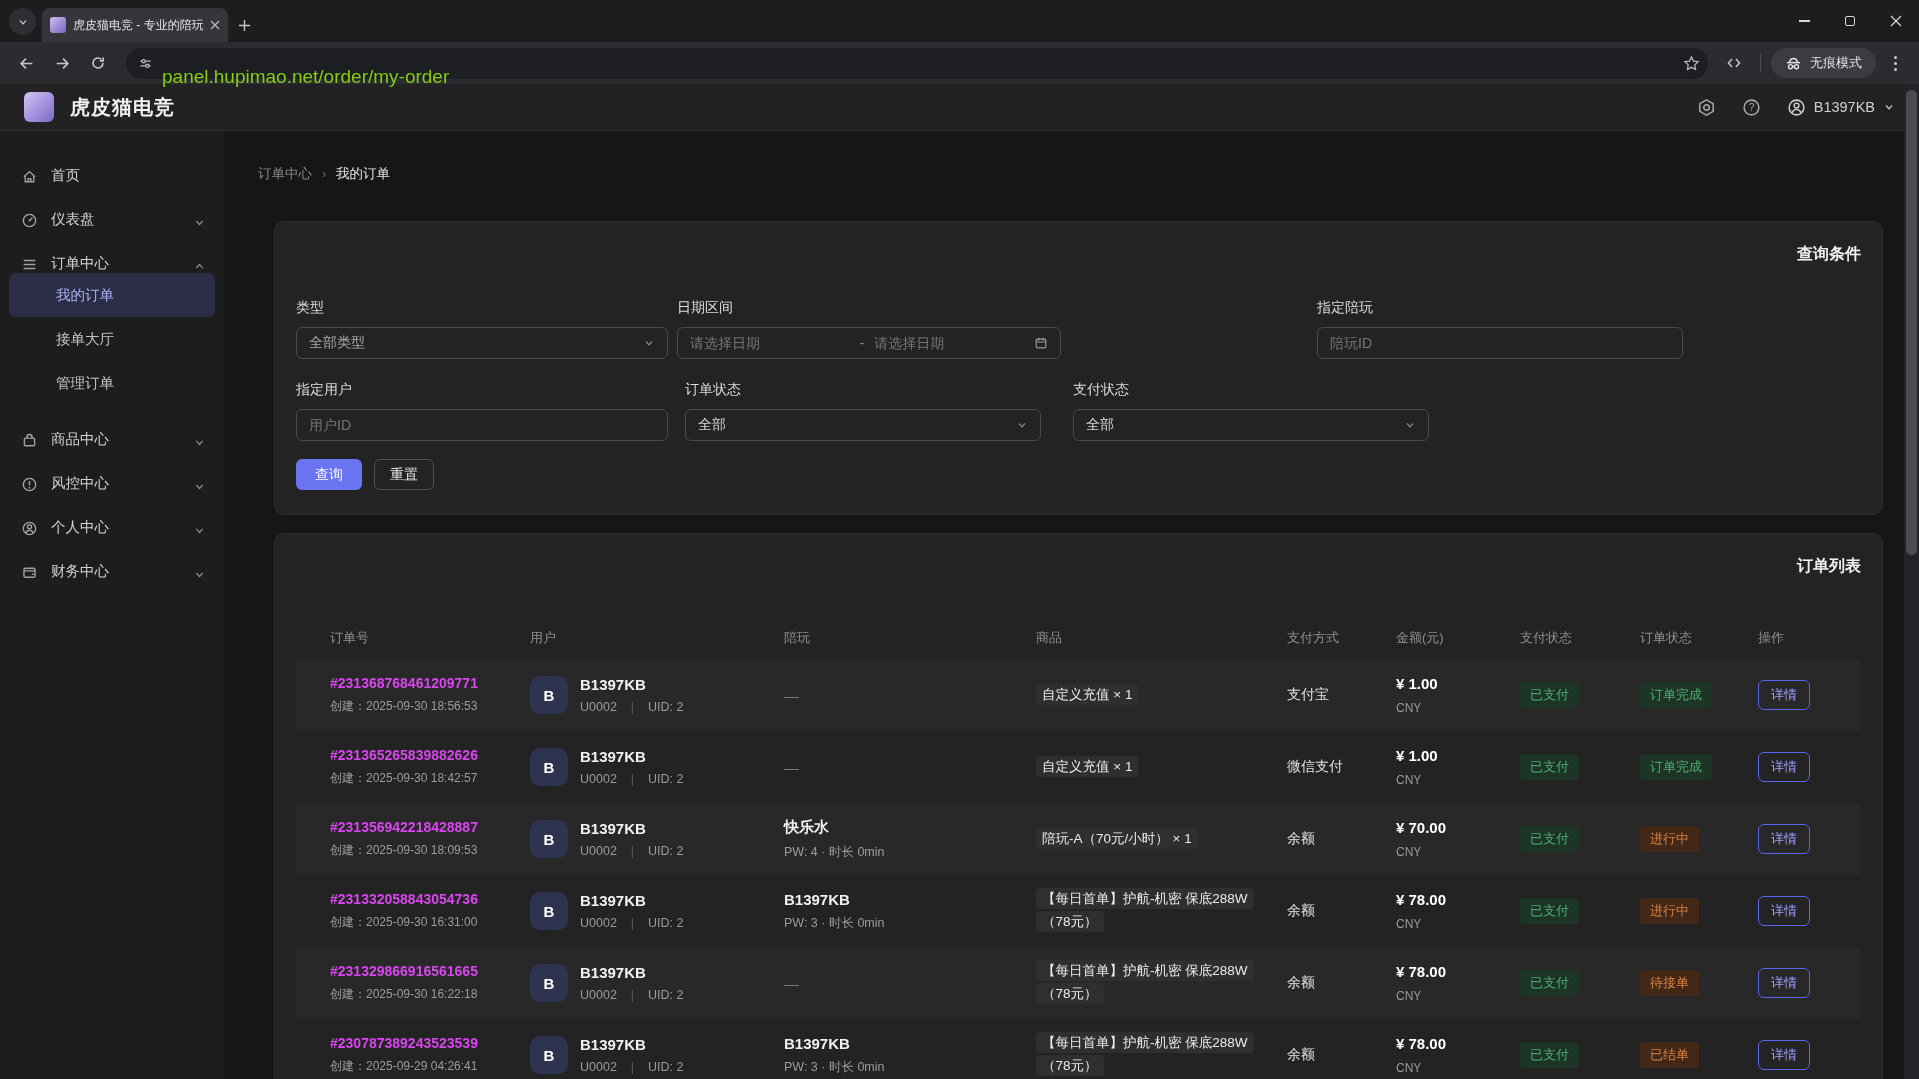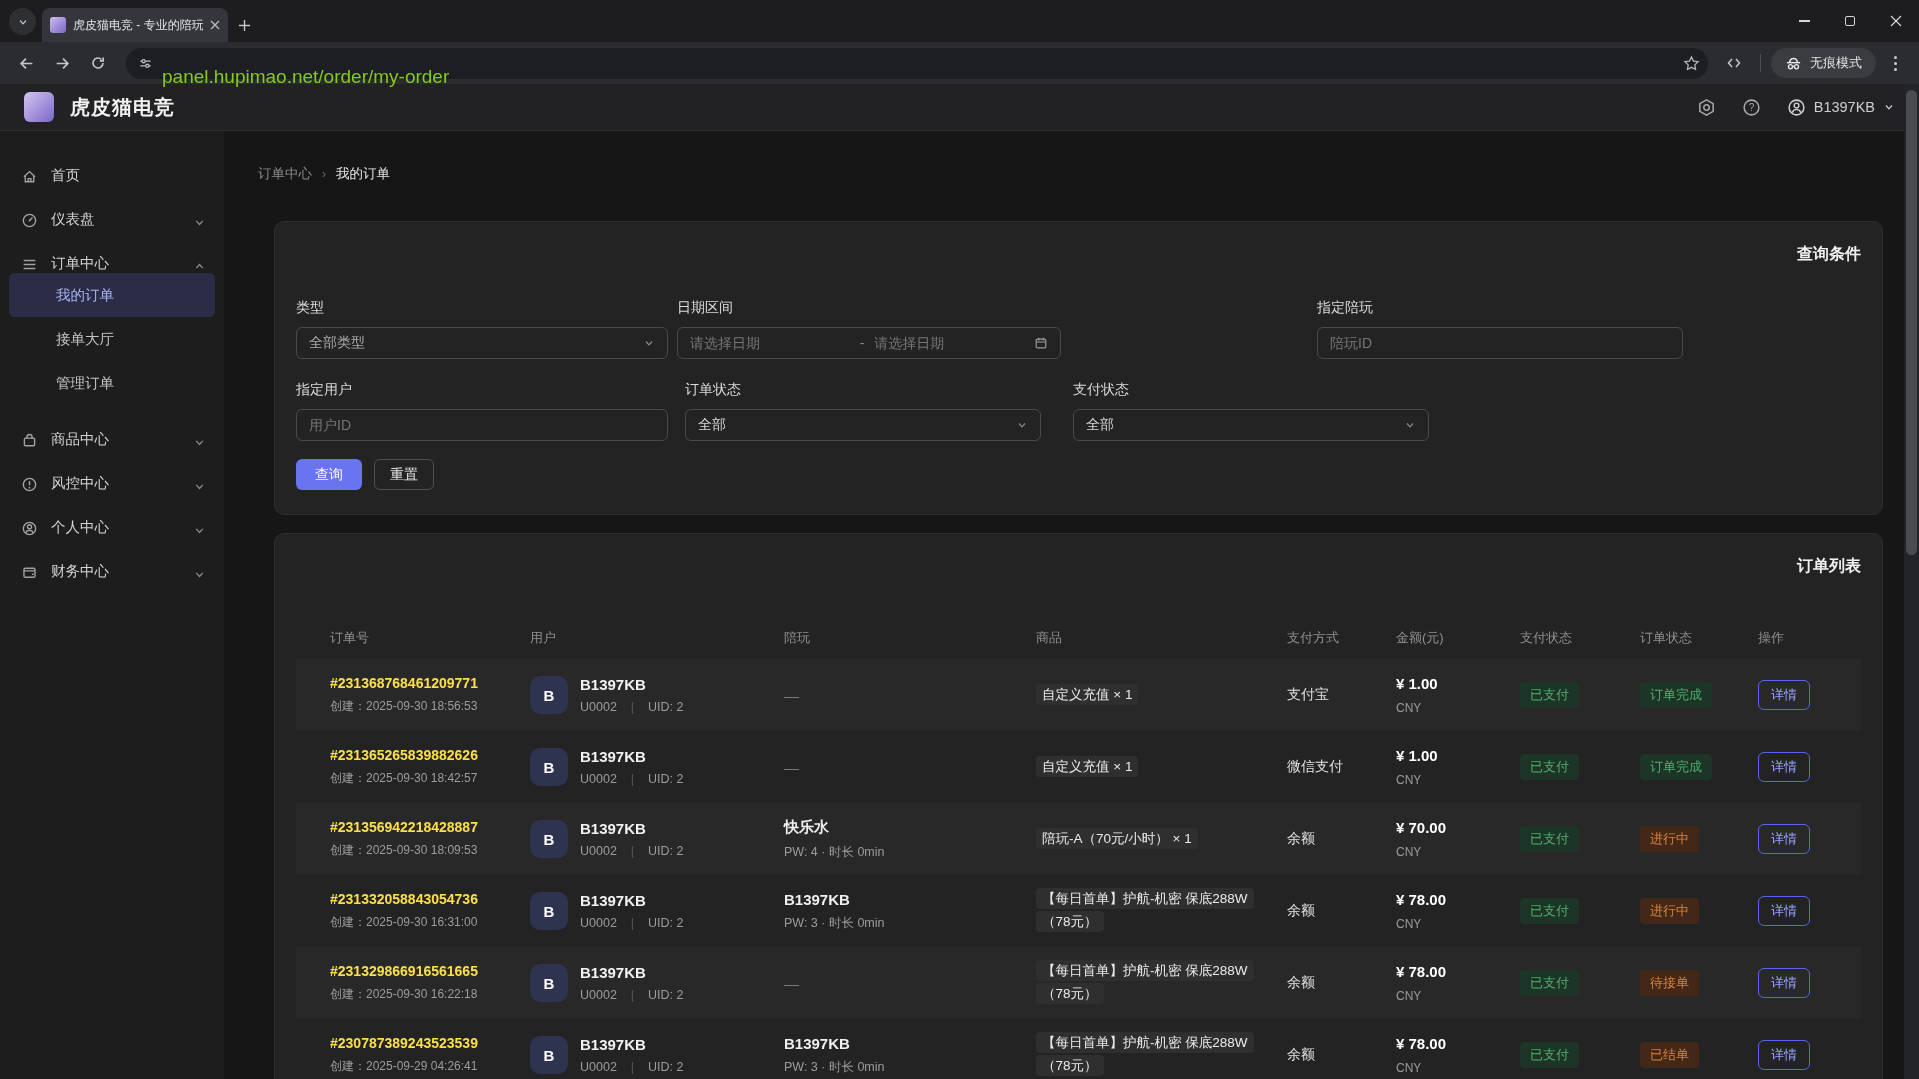--- a/index.html
+++ b/index.html
@@ -89,21 +89,21 @@
     border:1px solid #505052; border-radius:6px; font-size:14px; font-family:inherit; }
 
   
   .orders-card { margin-top:18px; padding:22px 21px 0; height:556px; overflow:hidden; }
   .tgrid { display:grid; grid-template-columns:200px 254px 252px 251px 109px 124px 120px 118px 84px;
     padding-left:34px; align-items:center; }
   .thead { margin-top:40px; height:42px; }
   .th { font-size:13px; color:#8f8f91; }
   .trow { min-height:72px; padding-top:13px; padding-bottom:13px; }
   .trow:nth-child(odd) { background:#282828; }
-  .order-no { font-size:14px; font-weight:bold; color:#fde047; }
+  .order-no { font-size:14px; font-weight:bold; color:#d946ef; }
   .created { font-size:12px; color:#9c9c9e; margin-top:7px; }
   .usercell { display:flex; align-items:center; gap:12px; }
   .avatar { width:38px; height:38px; border-radius:10px; background:#2e3350; color:#fff;
     font-weight:bold; font-size:15px; display:flex; align-items:center; justify-content:center; flex:none; }
   .uname { font-size:15px; font-weight:bold; color:#f2f2f2; }
   .umeta { font-size:12.5px; color:#9c9c9e; margin-top:7px; display:flex; gap:14px; align-items:center; }
   .umeta .sep { color:#58585a; }
   .comp-name { font-size:15px; font-weight:bold; color:#f0f0f0; }
   .comp-name.dash { font-weight:normal; color:#7a7a7c; }
   .comp-meta { font-size:12.5px; color:#9c9c9e; margin-top:7px; }

